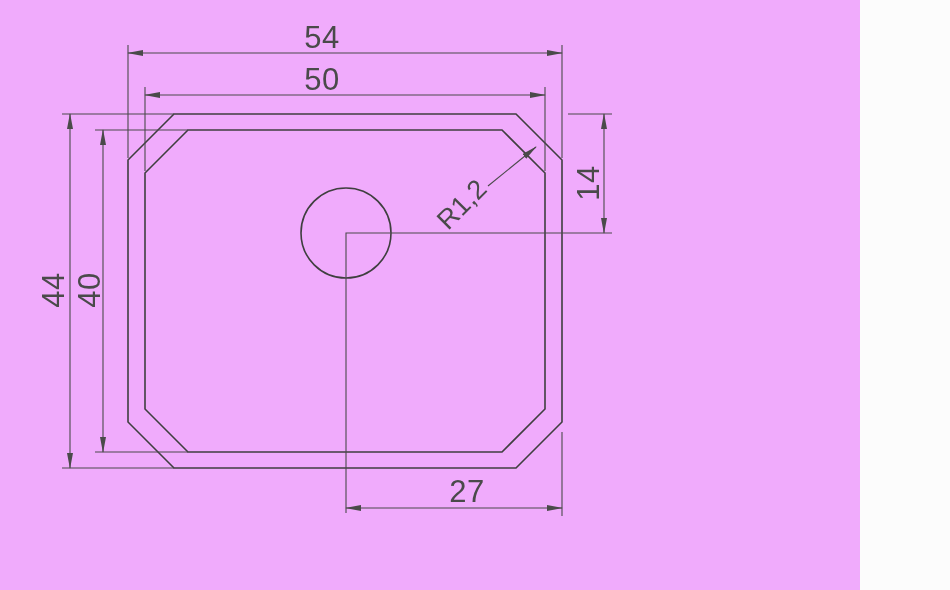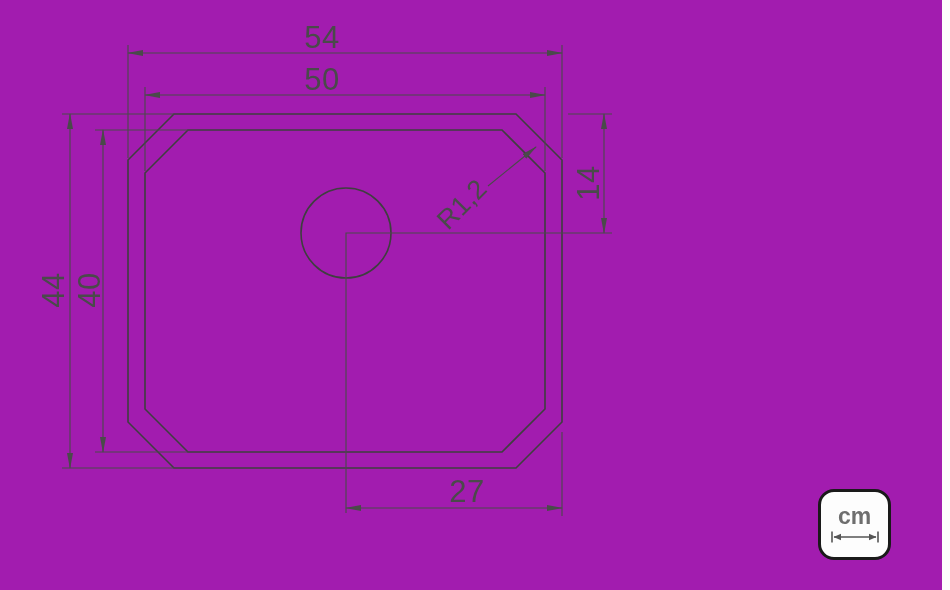--- a/index.html
+++ b/index.html
@@ -6,23 +6,23 @@
     margin: 0;
     padding: 0;
     width: 950px;
     height: 590px;
     background: #fcfcfc;
     font-family: "Liberation Sans", sans-serif;
     overflow: hidden;
   }
   .canvas {
     position: relative;
-    width: 942px;
+    width: 860px;
     height: 590px;
-    background: #a21caf;
+    background: #f0abfc;
   }
   svg.drawing {
     position: absolute;
     left: 0;
     top: 0;
   }
   svg .outline {
     fill: none;
     stroke: #3f3f3f;
     stroke-width: 1.6;
@@ -135,26 +135,14 @@
       <line class="thin" x1="346" y1="508" x2="562" y2="508" marker-start="url(#arr)" marker-end="url(#arr)"></line>
       <text class="dim-text" x="467" y="502" text-anchor="middle">27</text>
     </g>
 
     <g>
       <line class="thin" x1="488" y1="186" x2="536" y2="147" marker-end="url(#arr)"></line>
       <text class="dim-text-small" text-anchor="start" transform="translate(448,231) rotate(-45)">R1,2</text>
     </g>
   </svg>
 
-  <div class="unit-badge">
-    <div class="unit-label">cm</div>
-    <svg width="52" height="14" viewBox="0 0 52 14">
-      <g stroke="#555555" stroke-width="1.6" fill="#555555">
-        <line x1="3" y1="1.5" x2="3" y2="12.5"></line>
-        <line x1="49" y1="1.5" x2="49" y2="12.5"></line>
-        <line x1="5" y1="7" x2="47" y2="7"></line>
-        <path d="M4.5,7 L12,3.8 L12,10.2 z" stroke="none"></path>
-        <path d="M47.5,7 L40,3.8 L40,10.2 z" stroke="none"></path>
-      </g>
-    </svg>
-  </div>
 
 </div>
 
 </body></html>

